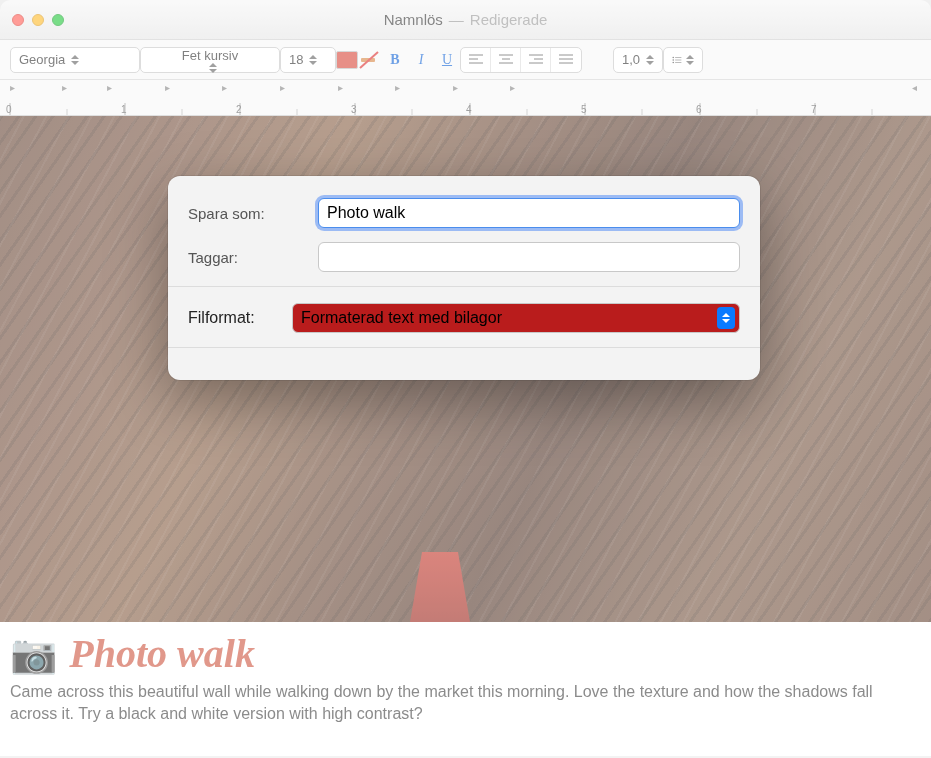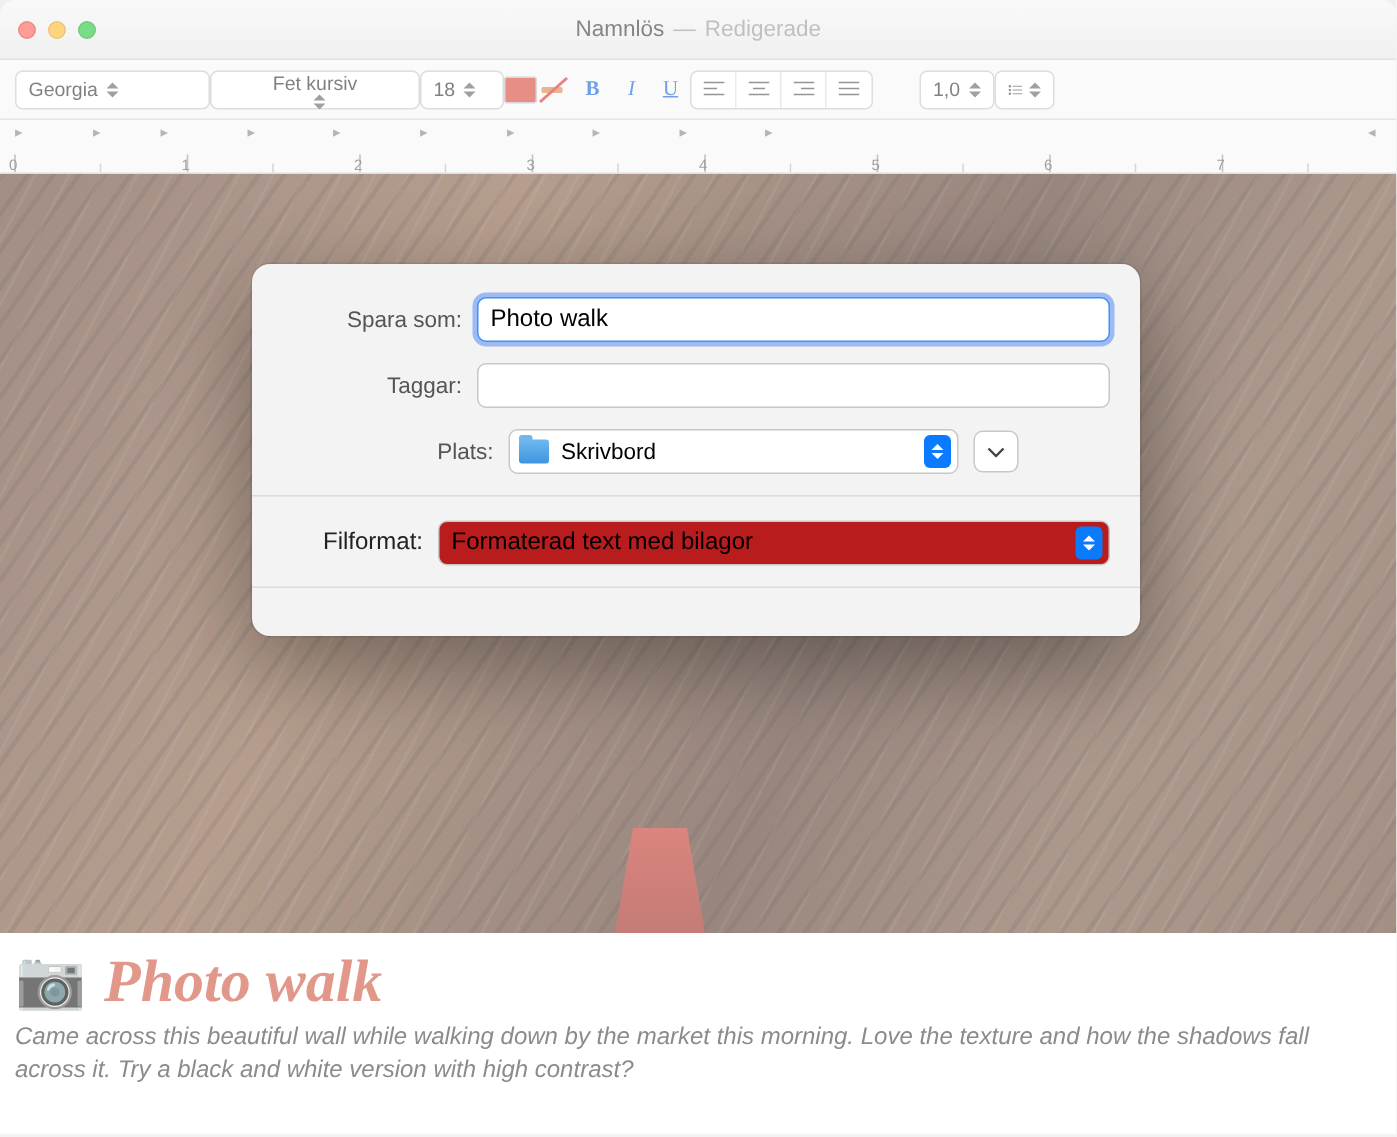--- a/index.html
+++ b/index.html
@@ -150,41 +150,39 @@
   font-style: italic;
   font-size: 40px;
   color: #cf5a45;
 }
 .doc-body {
   font-family: "Helvetica Neue", sans-serif;
   font-size: 16px;
   color: #444;
   padding: 0 10px;
   line-height: 1.35;
-  font-style: italic;
 }
 
 .modal {
   position: absolute;
   top: 176px; left: 168px;
   width: 592px;
   background: #f3f3f3;
   border-radius: 12px;
   box-shadow: 0 20px 60px rgba(0,0,0,0.35), 0 0 0 1px rgba(0,0,0,0.08);
   z-index: 10;
   padding: 22px 20px 16px 20px;
 }
 .form-row {
   display: flex;
   align-items: center;
   margin-bottom: 14px;
 }
 .form-label {
   width: 130px;
-  text-align: right;
   padding-right: 10px;
   font-size: 15px;
   color: #555;
 }
 .text-input {
   flex: 1;
   height: 30px;
   border: 1px solid #c8c8c8;
   border-radius: 6px;
   padding: 2px 8px;
@@ -398,33 +396,20 @@
 
   <div class="modal">
     <div class="form-row">
       <div class="form-label">Spara som:</div>
       <input class="text-input focus" value="Photo walk" style="">
     </div>
     <div class="form-row">
       <div class="form-label">Taggar:</div>
       <input class="text-input" value="" style="">
     </div>
-    <div class="form-row loc-row" style="justify-content:center; margin-top:6px;">
-      <div class="form-label" style="width:90px">Plats:</div>
-      <div class="loc-select">
-        <span class="folder-icon"></span>
-        <span>Skrivbord</span>
-        <span class="sel-stepper"></span>
-      </div>
-      <div class="expand-btn">
-        <svg viewBox="0 0 12 8">
-            <polyline points="1,2 6,7 11,2" fill="none" stroke="#444" stroke-width="1.6"></polyline>
-          </svg>
-      </div>
-    </div>
     <div class="divider"></div>
     <div class="form-row format-row">
       <div class="form-label">Filformat:</div>
       <div class="format-select">
         <span>Formaterad text med bilagor</span>
         <span class="sel-stepper"></span>
       </div>
     </div>
     <div class="divider"></div>
   </div>

